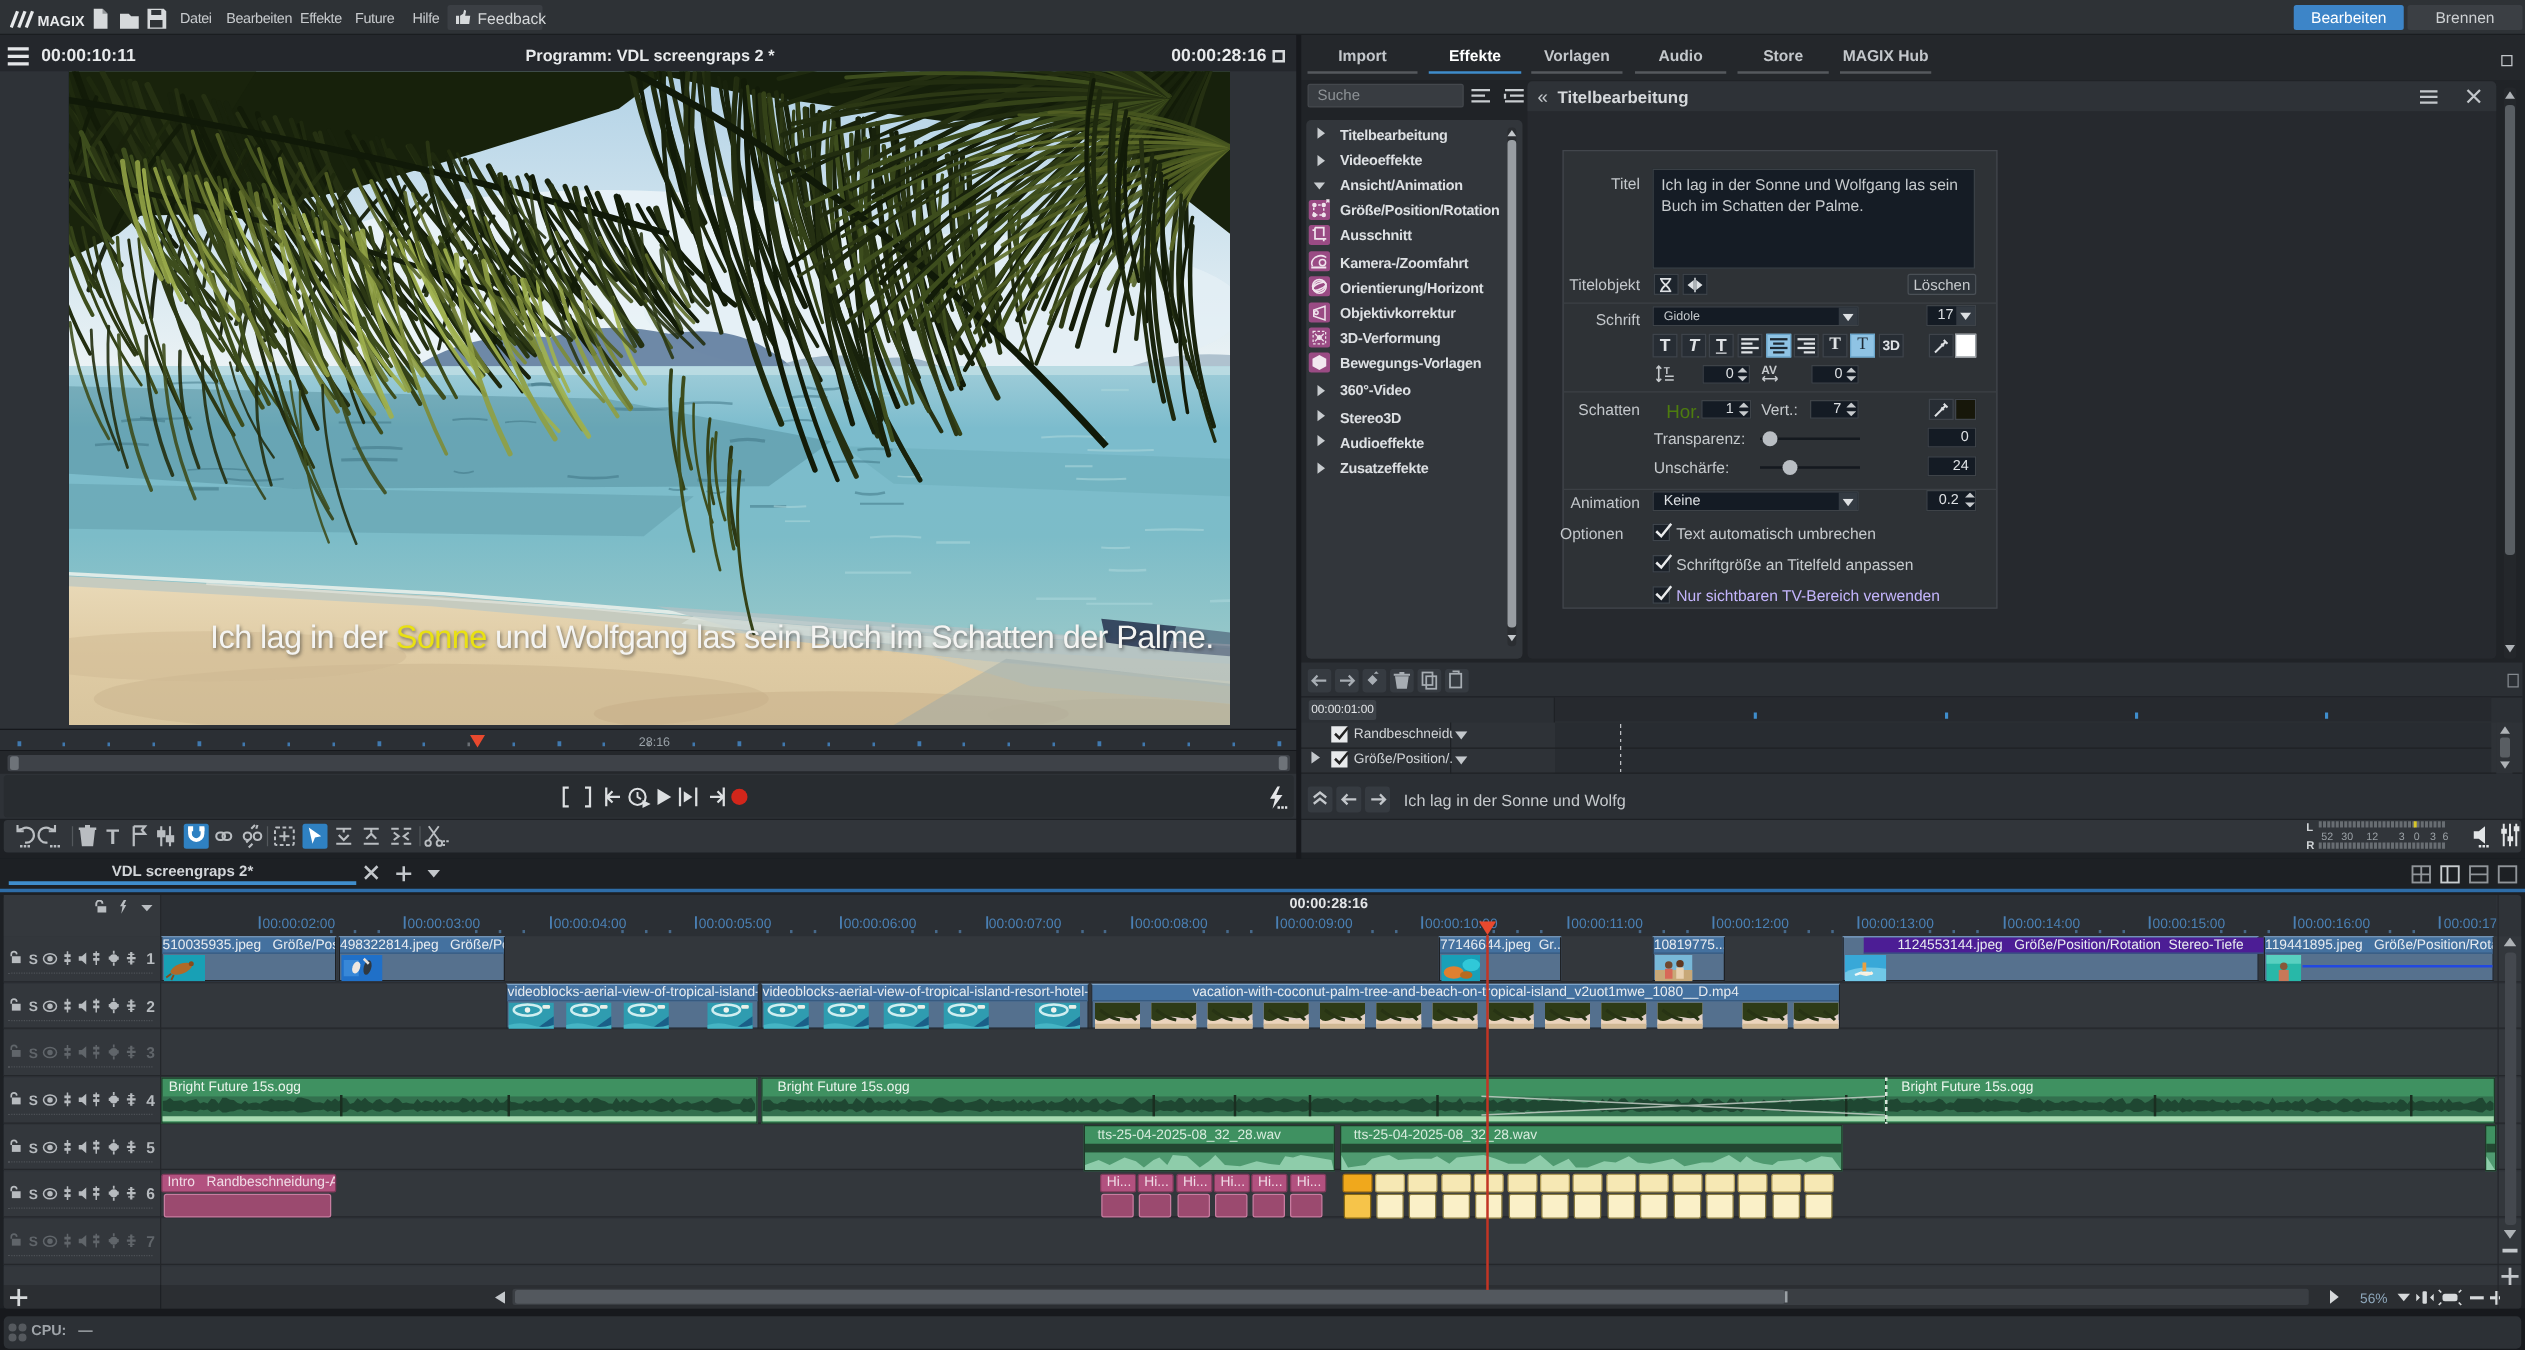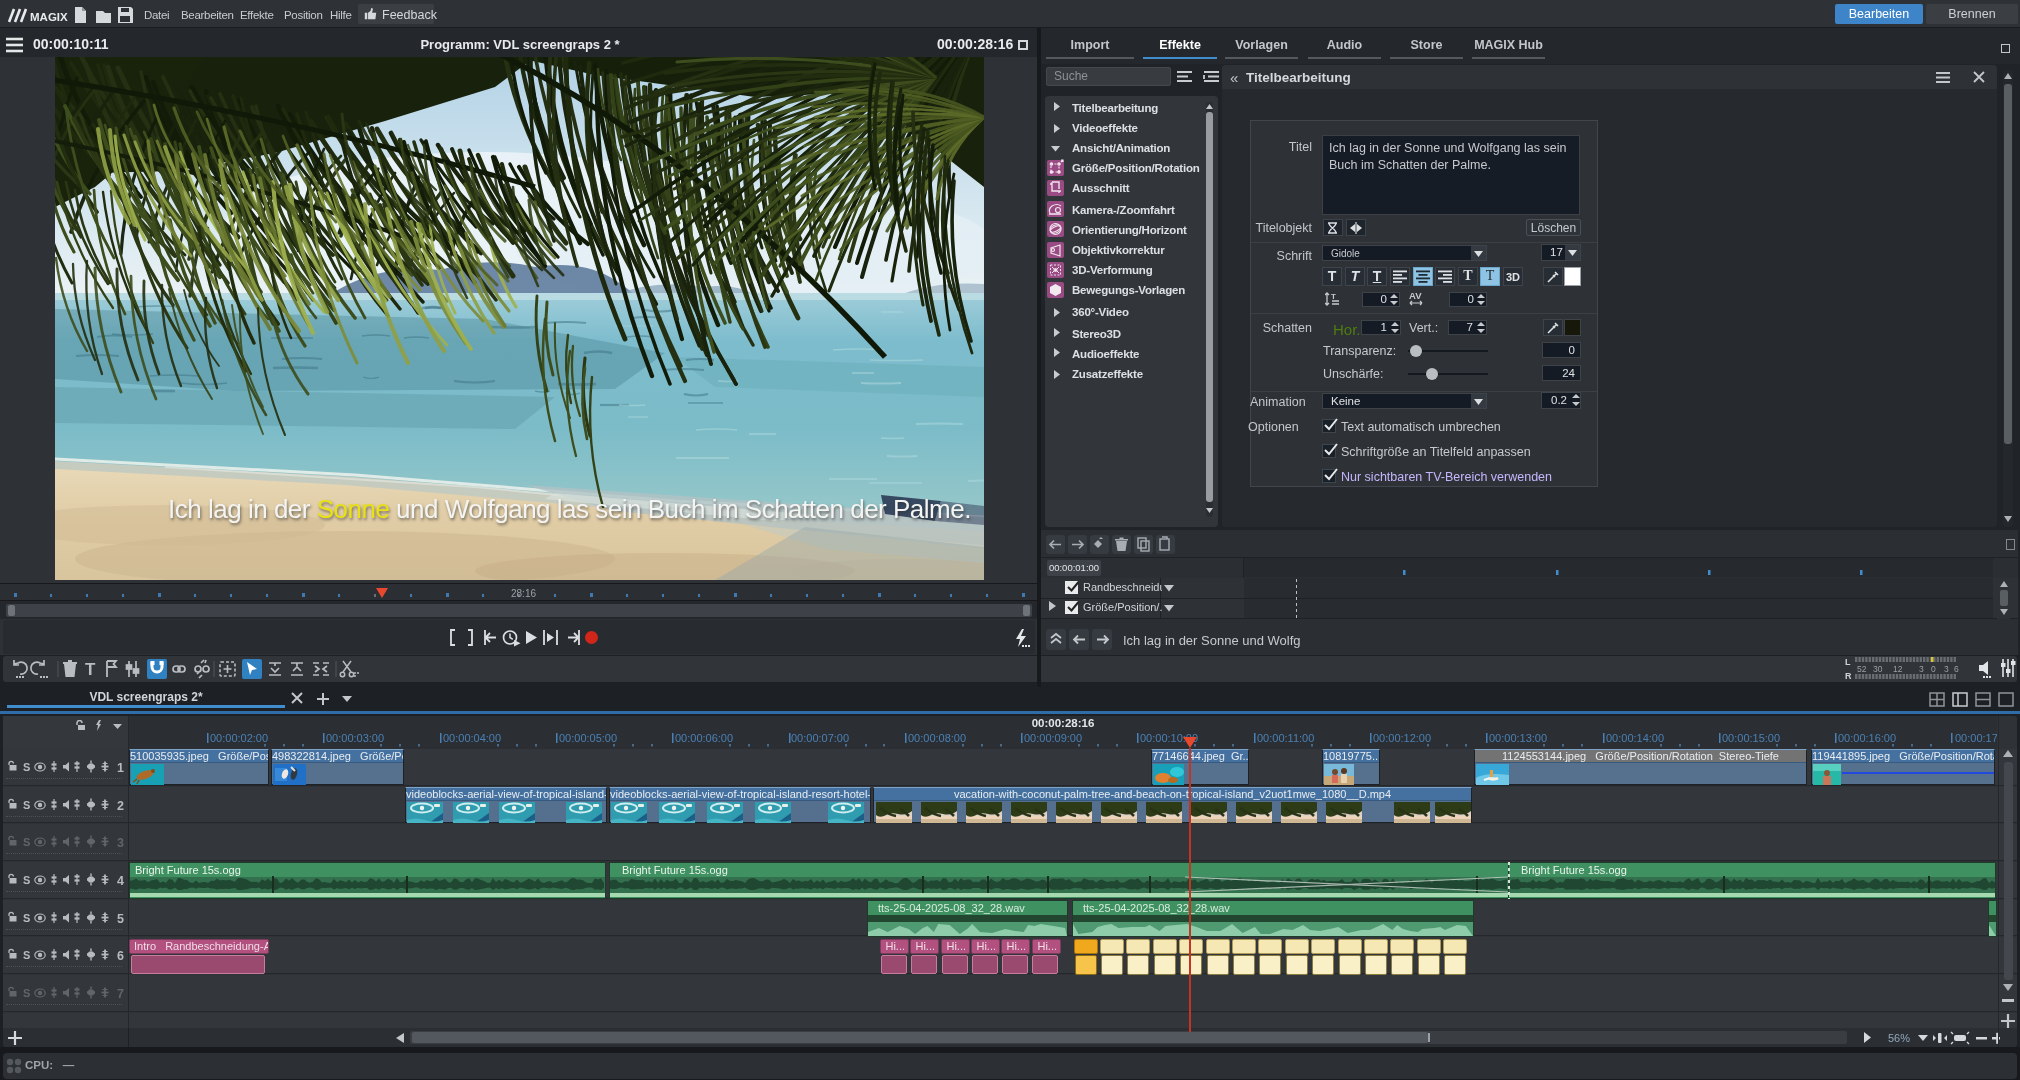--- a/index.html
+++ b/index.html
@@ -22,21 +22,21 @@
  <g fill="#d6d9db">
   <path d="M1,1 h7 l4,4 v12 h-11 Z"></path>
         <path d="M8,1 l4,4 h-4 Z" fill="#8f9396"></path>
   <path d="M22,5 h7 l2,2 h6 v10 h-15 Z"></path>
   <path d="M44,1 h13 l2,2 v14 h-15 Z M47,2 h8 v4 h-8 Z M46,10 h10 v6 h-10 Z" fill-rule="evenodd"></path>
  </g>
 </svg>
 <div class="abs" style="left:144px;top:9px;font-size:11.5px;letter-spacing:-0.3px;color:#c8cbce;">Datei</div>
 <div class="abs" style="left:181px;top:9px;font-size:11.5px;letter-spacing:-0.3px;color:#c8cbce;">Bearbeiten</div>
 <div class="abs" style="left:240px;top:9px;font-size:11.5px;letter-spacing:-0.3px;color:#c8cbce;">Effekte</div>
-<div class="abs" style="left:284px;top:9px;font-size:11.5px;letter-spacing:-0.3px;color:#c8cbce;">Position</div>
+<div class="abs" style="left:284px;top:9px;font-size:11.5px;letter-spacing:-0.3px;color:#c8cbce;">Future</div>
 <div class="abs" style="left:330px;top:9px;font-size:11.5px;letter-spacing:-0.3px;color:#c8cbce;">Hilfe</div>
 <div class="abs" style="left:358px;top:4px;width:76px;height:20px;background:#3b3f44;border-radius:2px;"></div>
 <svg class="abs" style="left:364px;top:7px;" width="13" height="13" viewBox="0 0 16 16">
       <path d="M1,7 h3 v8 h-3 Z M5,15 v-8 l3,-2 l1,-4 l2,1 l-1,5 h5 l-1,8 Z" fill="#d6d9db"></path>
     </svg>
 <div class="abs" style="left:382px;top:8px;font-size:12.5px;color:#d6d9db;">Feedback</div>
 <div class="abs" style="left:1835px;top:4px;width:88px;height:20px;background:#3d85c8;border-radius:2px;text-align:center;line-height:20px;font-size:12.5px;color:#fff;">Bearbeiten</div>
 <div class="abs" style="left:1926px;top:4px;width:92px;height:20px;background:#3b3f44;border-radius:2px;text-align:center;line-height:20px;font-size:12.5px;color:#cdd0d3;">Brennen</div>
 
 <div class="abs" style="left:0;top:28px;width:1038px;height:655px;background:#2e3237;"></div>
@@ -1135,21 +1135,21 @@
 <div class="abs" style="left:1323px;top:344px;font-size:12.5px;color:#c6cacd;">Transparenz:</div>
 <div class="abs" style="left:1408px;top:350px;width:80px;height:2px;background:#14191f;"></div>
 <div class="abs" style="left:1410px;top:344.5px;width:12px;height:12px;background:#b9bec3;border-radius:50%;"></div>
 <div class="abs" style="left:1542px;top:342px;width:39px;height:16px;background:#141b24;border:1px solid #3e4348;font-size:11.5px;color:#dde0e3;text-align:right;padding-right:5px;line-height:14px;">0</div>
 <div class="abs" style="left:1323px;top:367px;font-size:12.5px;color:#c6cacd;">Unschärfe:</div>
 <div class="abs" style="left:1408px;top:373px;width:80px;height:2px;background:#14191f;"></div>
 <div class="abs" style="left:1426px;top:367.5px;width:12px;height:12px;background:#b9bec3;border-radius:50%;"></div>
 <div class="abs" style="left:1542px;top:365px;width:39px;height:16px;background:#141b24;border:1px solid #3e4348;font-size:11.5px;color:#dde0e3;text-align:right;padding-right:5px;line-height:14px;">24</div>
 <div class="abs" style="left:1251px;top:391px;width:346px;height:1px;background:#3c4045;"></div>
 
-<div class="abs" style="left:1250px;top:395px;width:62px;text-align:left;font-size:12.5px;color:#c3c7cb;">Animation</div>
+<div class="abs" style="left:1250px;top:395px;width:62px;text-align:right;font-size:12.5px;color:#c3c7cb;">Animation</div>
 <div class="abs" style="left:1322px;top:393px;width:165px;height:16px;background:#141b24;border:1px solid #3e4348;">
  <span style="position:absolute;left:8px;top:1px;font-size:11.5px;color:#dde0e3;">Keine</span>
  <span style="position:absolute;right:0;top:0;width:15px;height:14px;background:#333a42;"></span>
  <svg style="position:absolute;right:3px;top:5px;" width="9" height="6">
         <path d="M0,0 h9 l-4.5,6 Z" fill="#dde0e3"></path>
       </svg>
 </div>
 <div class="abs" style="left:1541px;top:392px;width:40px;height:17px;background:#141b24;border:1px solid #3e4348;font-size:11.5px;color:#dde0e3;text-align:right;padding-right:13px;line-height:15px;">0.2</div>
 <svg class="abs" style="left:1572px;top:394px;" width="8" height="12">
       <path d="M0,4 l4,-4 l4,4 Z" fill="#c6cacd"></path>
@@ -1629,21 +1629,21 @@
       <svg style="position:absolute;left:1px;top:14px;" width="30" height="21">
         <rect width="30" height="21" fill="#78b8d8"></rect>
         <rect x="0" y="12" width="30" height="9" fill="#c8a878"></rect>
         <circle cx="11" cy="8" r="3" fill="#704830"></circle>
         <rect x="8" y="11" width="6" height="8" fill="#d86858"></rect>
         <circle cx="20" cy="7" r="3" fill="#603820"></circle>
         <rect x="17" y="10" width="6" height="9" fill="#e8d0b0"></rect>
       </svg>
     </div>
 <div class="abs" style="left:1474px;top:749px;width:333px;height:36px;background:#56718e;border:1px solid #1e2125;border-top:1px solid #7da3c8;">
-      <div style="position:absolute;left:0;top:0;width:100%;height:13px;background:#737373;border-bottom:1px solid #365a80;overflow:hidden;white-space:nowrap;text-align:center;font-size:11px;color:#e8ecf0;">1124553144.jpeg&nbsp;&nbsp; Größe/Position/Rotation&nbsp; Stereo-Tiefe</div>
+      <div style="position:absolute;left:16px;top:0;width:100%;height:13px;background:#4c1d95;border-bottom:1px solid #365a80;overflow:hidden;white-space:nowrap;text-align:center;font-size:11px;color:#e8ecf0;">1124553144.jpeg&nbsp;&nbsp; Größe/Position/Rotation&nbsp; Stereo-Tiefe</div>
       <svg style="position:absolute;left:1px;top:14px;" width="33" height="21">
         <rect width="33" height="21" fill="#38a8d8"></rect>
         <path d="M0,14 q10,-6 33,-3 l0,10 l-33,0 Z" fill="#70c8e8"></path>
         <path d="M8,16 q6,-3 14,-1" stroke="#f0f8f8" stroke-width="2" fill="none"></path>
         <rect x="14" y="6" width="3" height="7" fill="#e8a040"></rect>
         <path d="M12,14 q5,3 10,0" stroke="#f8f0e0" stroke-width="2.5" fill="none"></path>
       </svg>
     </div>
 <div class="abs" style="left:1811px;top:749px;width:184px;height:36px;background:#56718e;border:1px solid #1e2125;border-top:1px solid #7da3c8;">
       <div style="position:absolute;left:0;top:0;width:100%;height:13px;background:#44719f;border-bottom:1px solid #365a80;overflow:hidden;white-space:nowrap;text-align:center;font-size:11px;color:#e8ecf0;">119441895.jpeg&nbsp;&nbsp; Größe/Position/Rota...</div>

